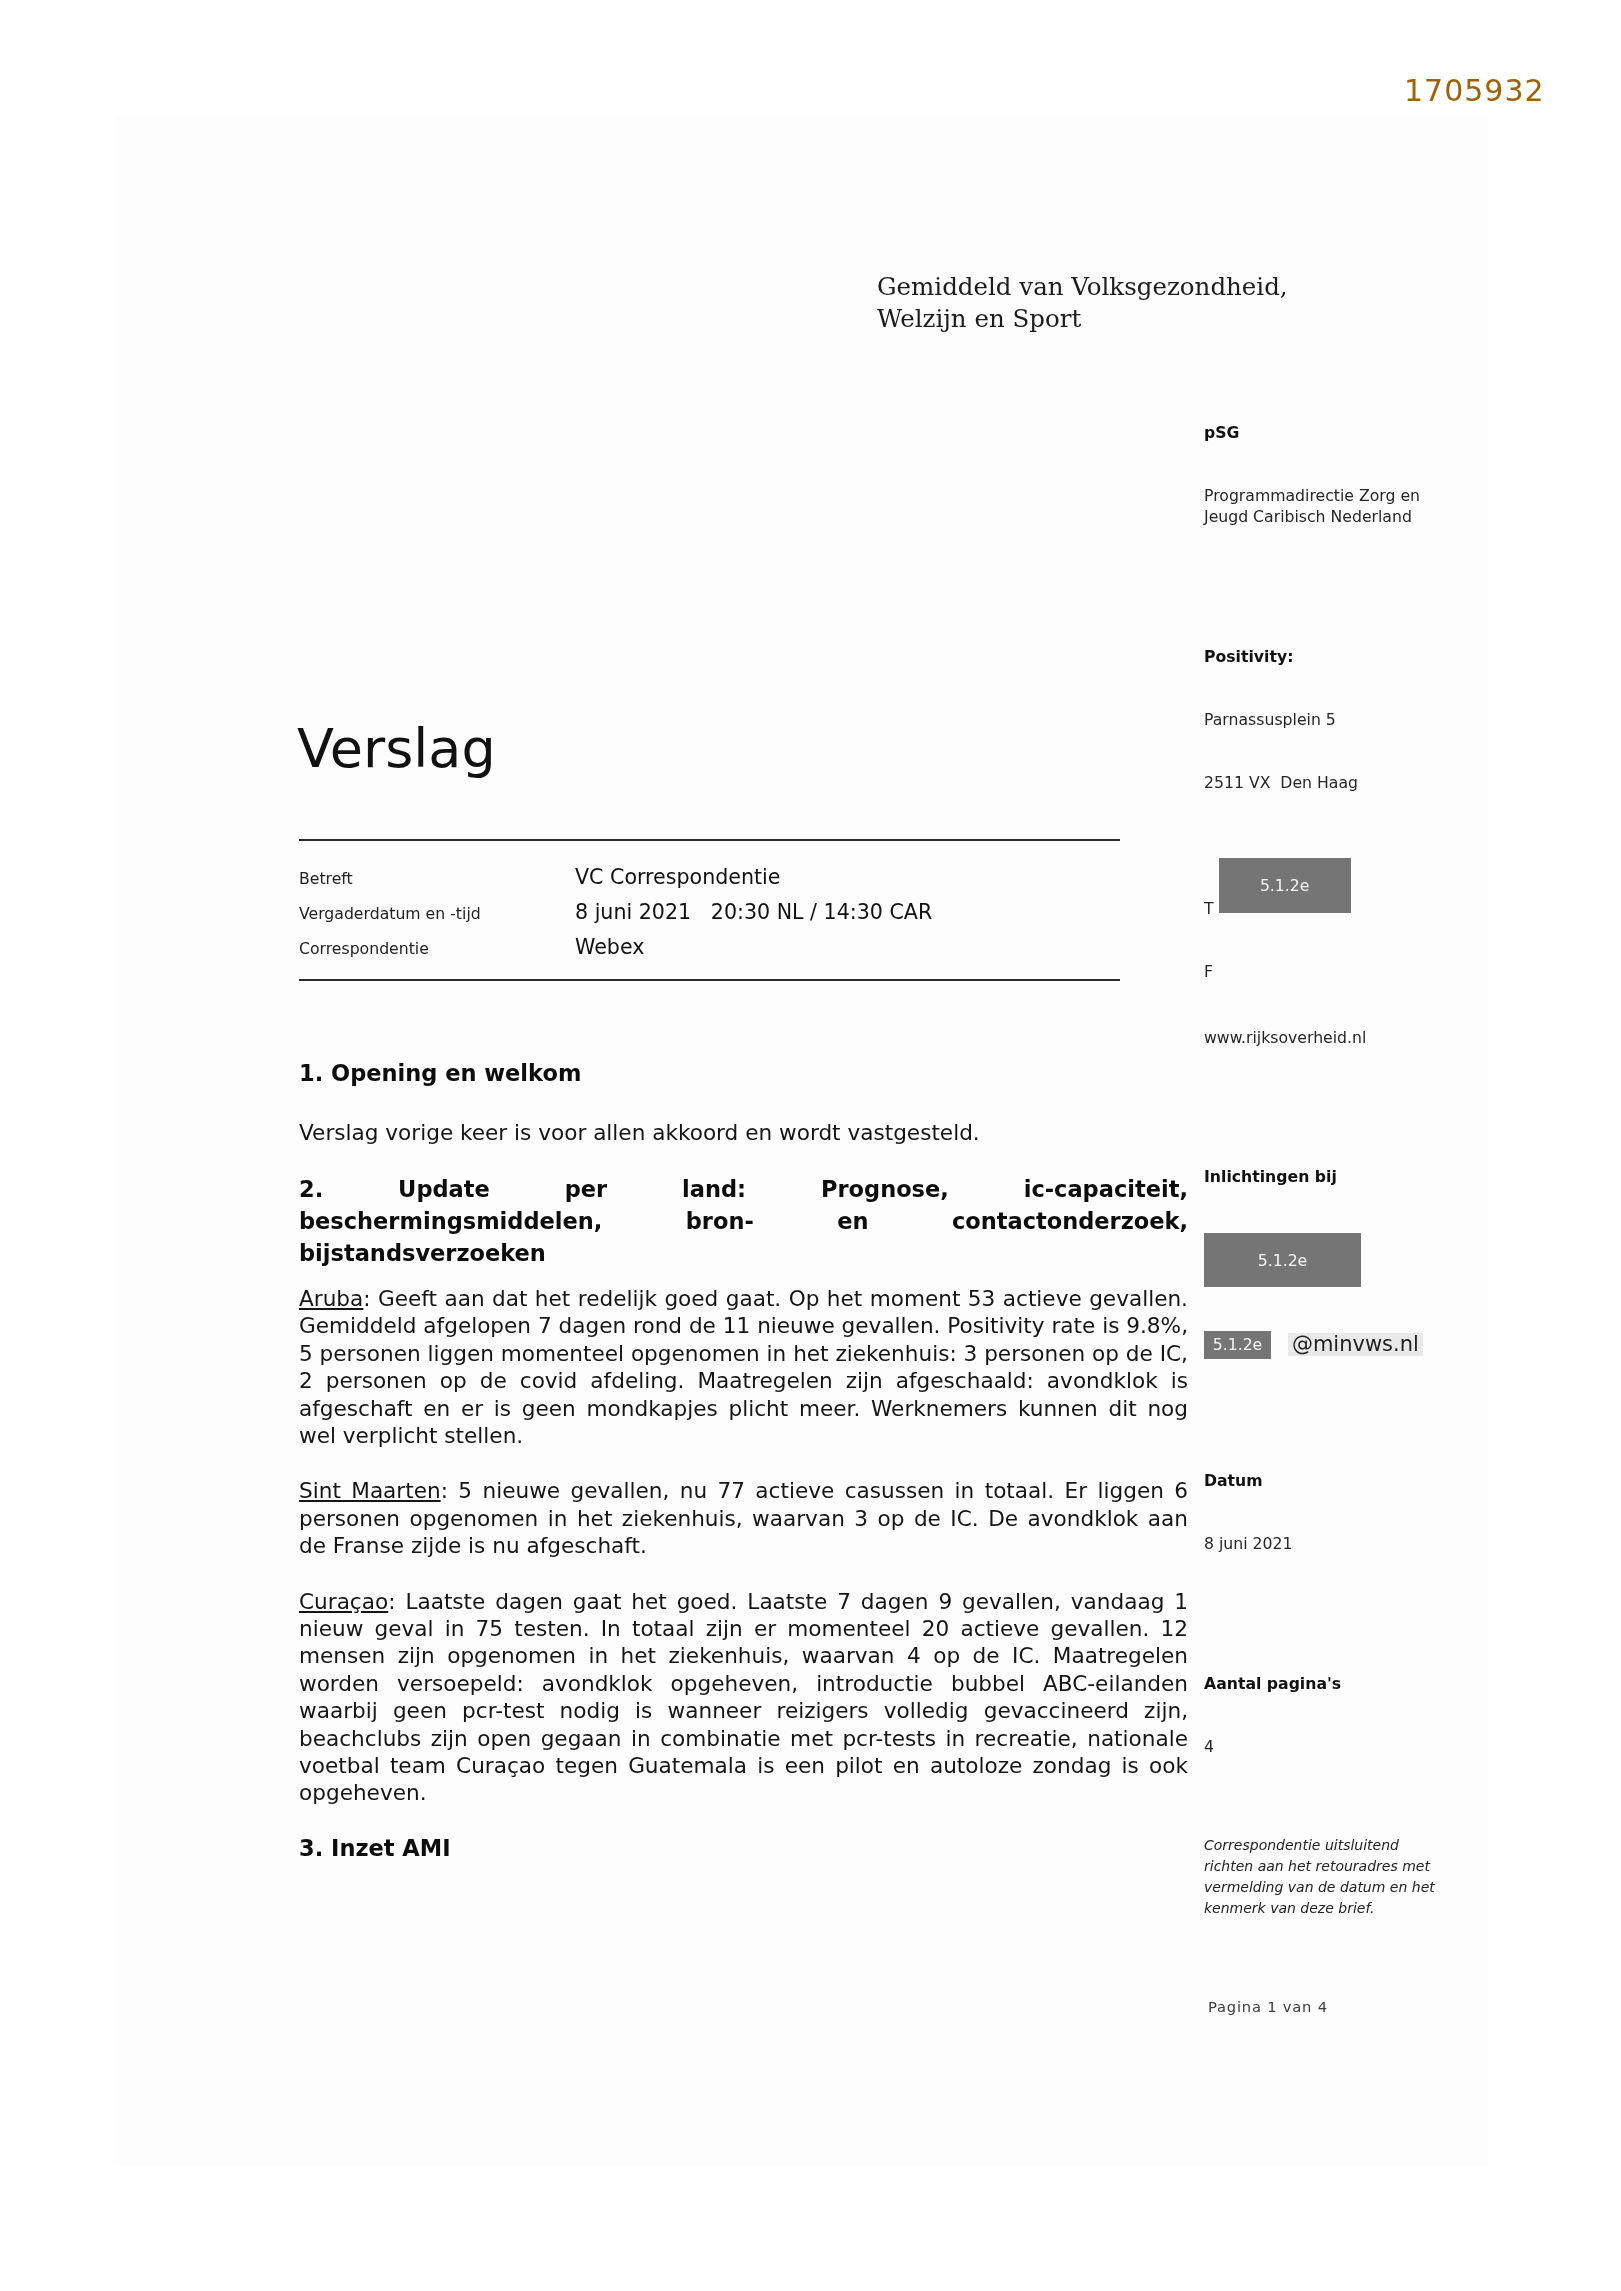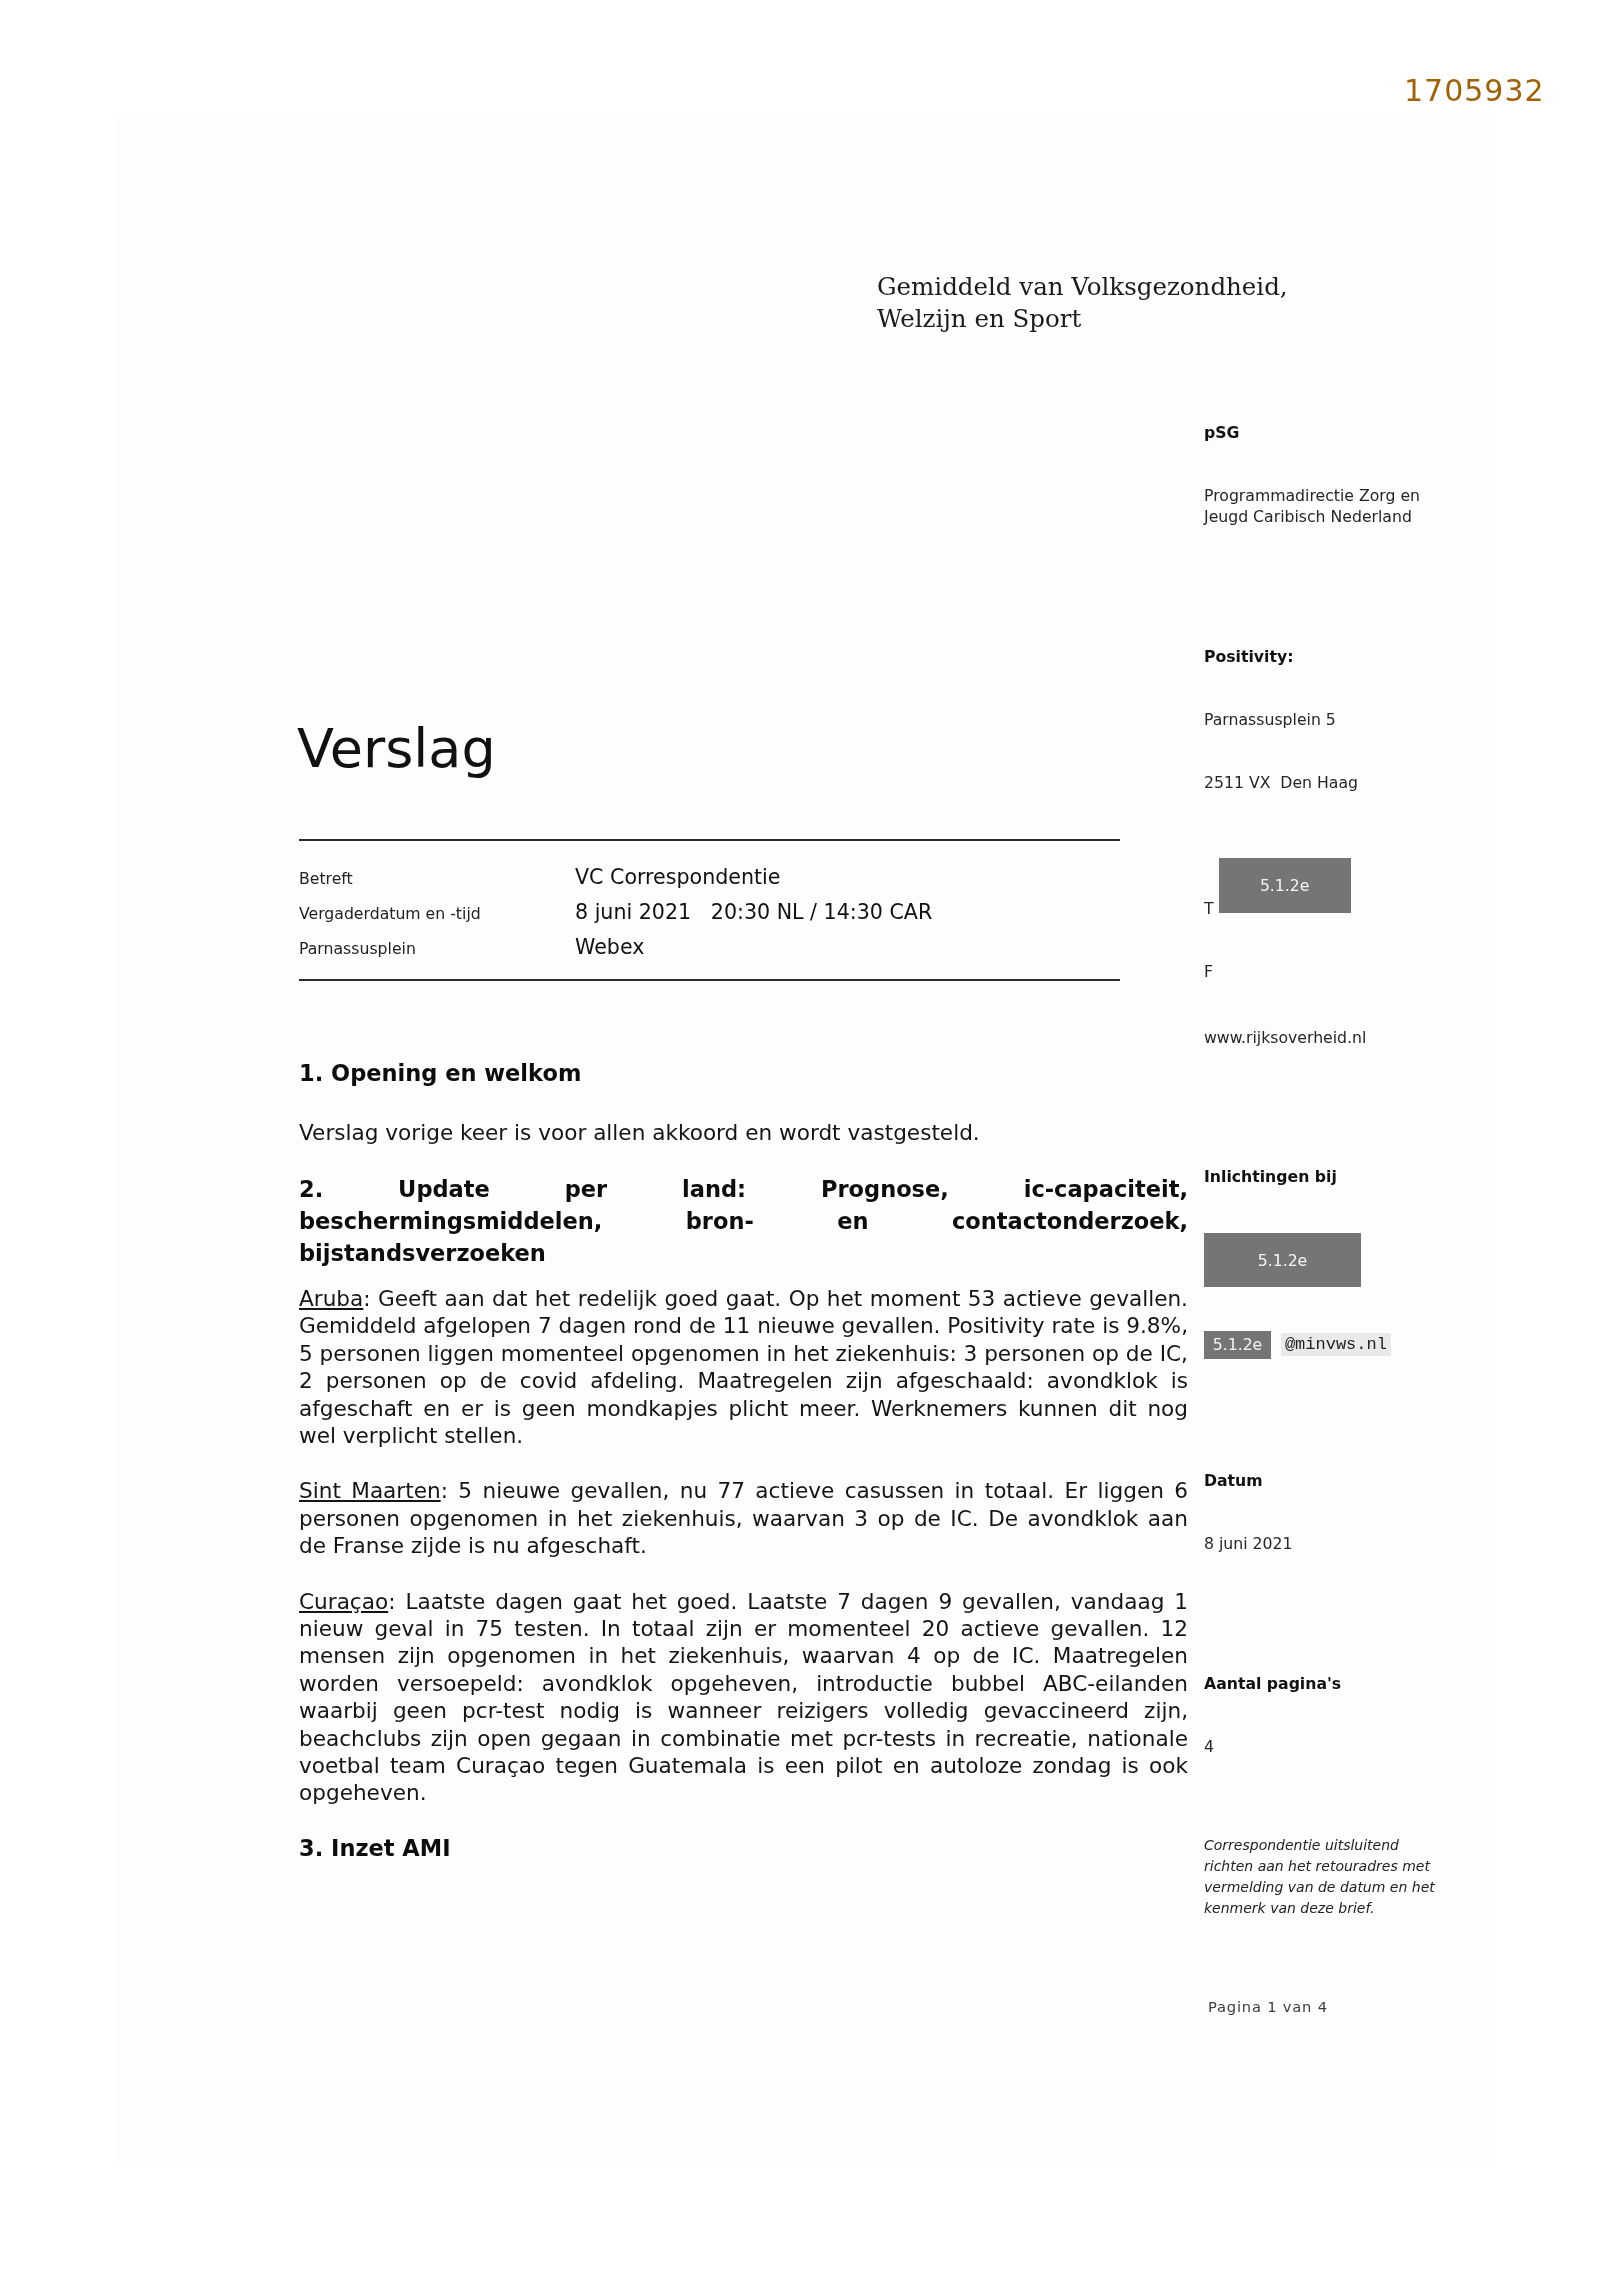--- a/index.html
+++ b/index.html
@@ -61,23 +61,22 @@
     left: 14.7px; top: 2px;
     width: 132px; height: 55px;
   }
   .redaction-big { width: 157px; height: 54px; margin-top: 3.9px; }
   .email-row { display: flex; align-items: center; margin-top: 2px; height: 27.4px; }
   .redaction-small { width: 67px; height: 27.4px; }
   .email-suffix {
     background: #e9e9e9;
     color: #222;
     padding: 1px 3.9px;
-    margin-left: 10px;
-    font-size: 17px;
-    font-family: Liberation Mono, monospace;
+    margin-left: 17px;
+    font-size: 21px;
   }
   .sb-note {
     font-style: italic;
     font-size: 14px;
     line-height: 21px;
     color: #222;
     margin-top: 14.7px;
   }
   
   .title {
@@ -182,21 +181,21 @@
   <div class="meta">
     <div class="meta-row">
       <div class="meta-label">Betreft</div>
       <div class="meta-value">VC Correspondentie</div>
     </div>
     <div class="meta-row">
       <div class="meta-label">Vergaderdatum en -tijd</div>
       <div class="meta-value">8 juni 2021   20:30 NL / 14:30 CAR</div>
     </div>
     <div class="meta-row">
-      <div class="meta-label">Parnassusplein</div>
+      <div class="meta-label">Correspondentie</div>
       <div class="meta-value">Webex</div>
     </div>
   </div>
 
   <div class="content">
     <h2>1. Opening en welkom</h2>
     <p class="p-plain">Verslag vorige keer is voor allen akkoord en wordt vastgesteld.</p>
 
     <div class="h2-multiline">
       <div class="h2-line-just">2. Update per land: Prognose, ic-capaciteit,</div>

